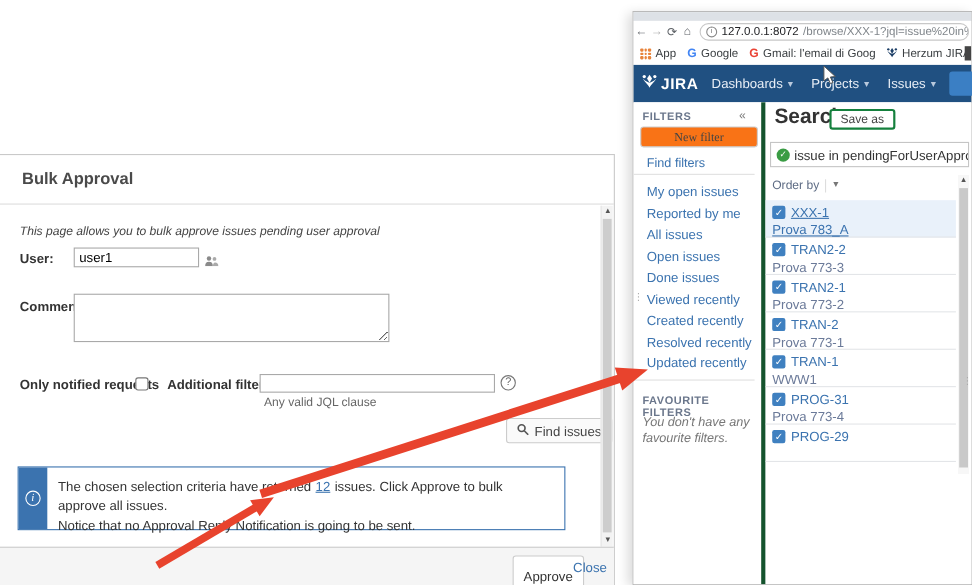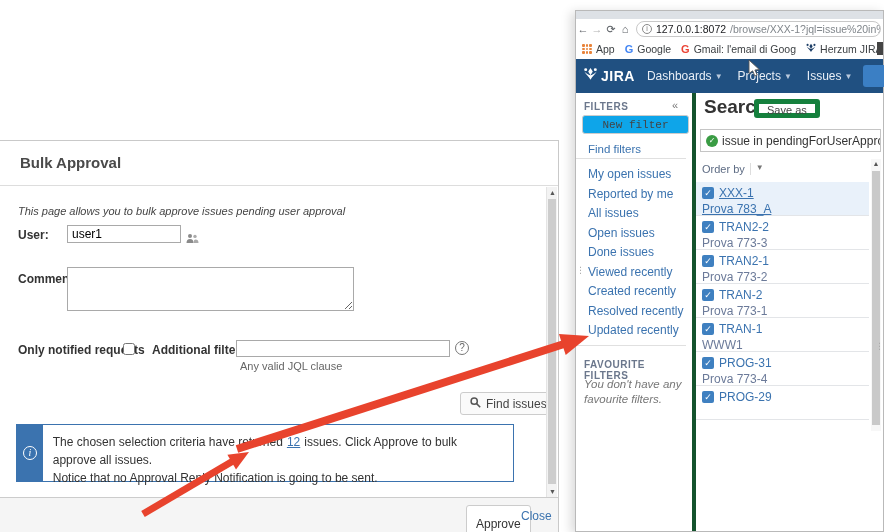--- a/index.html
+++ b/index.html
@@ -21,21 +21,21 @@
   .people-icon { position:absolute; left:186px; top:42px; }
   .comment-area { position:absolute; left:67px; top:80px; width:287px; height:44px;
                   border:1px solid #a9a9a9; resize:both; font-family:inherit; font-size:12px; }
   .notify-check { position:absolute; left:123px; top:156px; width:12px; height:12px; }
   .filters-input { left:236px; top:153px; width:214px; height:17px; }
   .help-circle { position:absolute; left:455px; top:154px; width:14px; height:14px; border:1px solid #777;
                  border-radius:50%; color:#666; font-size:10px; line-height:12px; text-align:center; }
   .jql-hint { position:absolute; left:240px; top:173px; font-size:11px; color:#666; }
   .find-btn { position:absolute; left:460px; top:193px; height:23px; padding:0 9px;
               border:1px solid #ccc; border-radius:3px; background:#fafafa; font-size:12px; color:#444;
-              display:flex; align-items:center; gap:5px; cursor:pointer; font-family:inherit;margin-top:12px; }
+              display:flex; align-items:center; gap:5px; cursor:pointer; font-family:inherit; }
   .info-box { position:absolute; left:16px; top:237px; width:498px; height:58px;
               border:1px solid var(--info-border,#3b73af); display:flex; background:#fff; }
   .info-icon-col { width:29px; background:var(--info-border,#3b73af); display:flex;
                    align-items:center; justify-content:center; }
   .i-circle { width:14px; height:14px; border:1px solid #fff; border-radius:50%; color:#fff;
               font-size:10px; line-height:12px; text-align:center; font-style:italic;
               font-family:"Liberation Serif",serif; }
   .info-text { padding:8px 10px; font-size:12px; color:#333; line-height:18px; }
   .count-link { color:var(--link,#3b73af); margin:0 4px; }
   .dlg-footer { position:absolute; left:0; right:0; bottom:0; height:35px; background:#f5f5f5;
@@ -83,38 +83,38 @@
   .jnav-item { color:#e8eef6; font-size:12px; display:flex; align-items:center; gap:3px; cursor:pointer; }
   .caret { font-size:8px; color:#b9c9dd; }
   .create-btn { position:absolute; right:-1px; top:6px; width:21px; height:22px;
                 background:#3b7fc4; border-radius:3px 0 0 3px; }
 
   .content { position:absolute; top:82px; left:0; right:0; bottom:0; display:flex; }
   .sidebar { position:relative; width:120px; border-right:4px solid #14532d; background:#fff; flex:none; }
   .sb-header { position:absolute; left:8px; top:8px; font-size:10px; font-weight:bold; color:#6b778c;
                letter-spacing:.5px; }
   .sb-collapse { position:absolute; right:14px; top:6px; font-size:11px; color:#777; cursor:pointer; }
-  .newfilter-btn { position:absolute; left:6px; top:22px; width:107px; height:19px; background:#0ea5e9;
+  .newfilter-btn { position:absolute; left:6px; top:22px; width:107px; height:19px; background:#f97316;
                    border:1px solid #ccc; border-radius:3px; font-size:11px; color:#444;
-                   cursor:pointer; font-family:Liberation Mono, monospace; }
+                   cursor:pointer; font-family:Liberation Serif, serif; }
   .findfilters { position:absolute; left:12px; top:50px; font-size:11.5px; color:var(--link,#3b73af);
                  text-decoration:none; }
   .sb-hr { position:absolute; left:0; right:6px; border-top:1px solid #e0e0e0; }
   .sb-links { position:absolute; left:12px; top:72px; list-style:none; }
   .sb-links li { font-size:12px; color:var(--link,#3b73af); line-height:19.5px; cursor:pointer; }
   .fav-header { position:absolute; left:8px; top:266px; font-size:10px; font-weight:bold; color:#6b778c;
                 letter-spacing:.5px; }
   .fav-empty { position:absolute; left:8px; top:284px; font-size:11.5px; font-style:italic; color:#777;
                line-height:15px; }
   .drag-dots { position:absolute; font-size:9px; color:#aaa; letter-spacing:-1px; }
 
   .main { position:relative; flex:1; background:#fff; }
   .search-title { position:absolute; left:8px; top:3px; font-size:19px; color:#333; }
   .saveas-btn { position:absolute; left:58px; top:6px; height:19px; padding:0 8px; background:#fff;
-                border:5px solid #15803d; border-radius:3px; font-size:11px; color:#444;
+                border:2px solid #15803d; border-radius:3px; font-size:11px; color:#444;
                 cursor:pointer; font-family:inherit; }
   .querybar { position:absolute; left:4px; right:2px; top:36px; height:23px; border:1px solid #c5c5c5;
               background:#fff; display:flex; align-items:center; padding:0 5px; gap:4px;
               overflow:hidden; white-space:nowrap; }
   .jql-ok { width:12px; height:12px; border-radius:50%; background:var(--jql-green,#3a9c44); color:#fff;
             font-size:8px; line-height:12px; text-align:center; flex:none; }
   .q-prefix { font-size:12px; color:#333; }
   .orderby { position:absolute; left:6px; top:70px; display:flex; gap:5px; }
   .orderby-lbl { font-size:11px; color:#5e6c84; }
   .ob-div { width:1px; height:12px; background:#ddd; }

